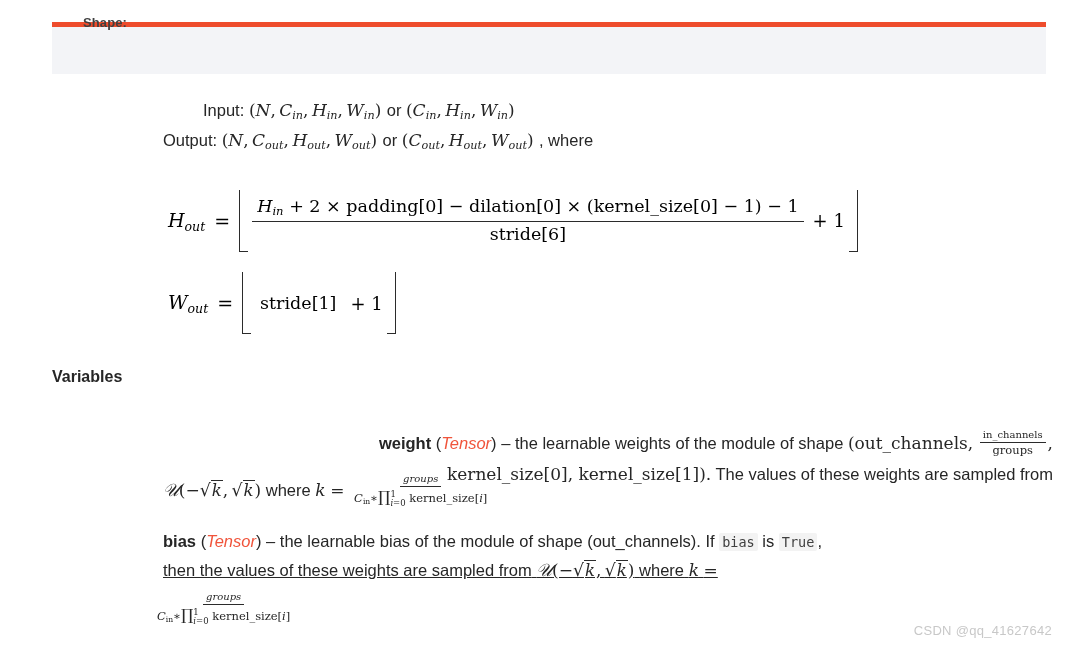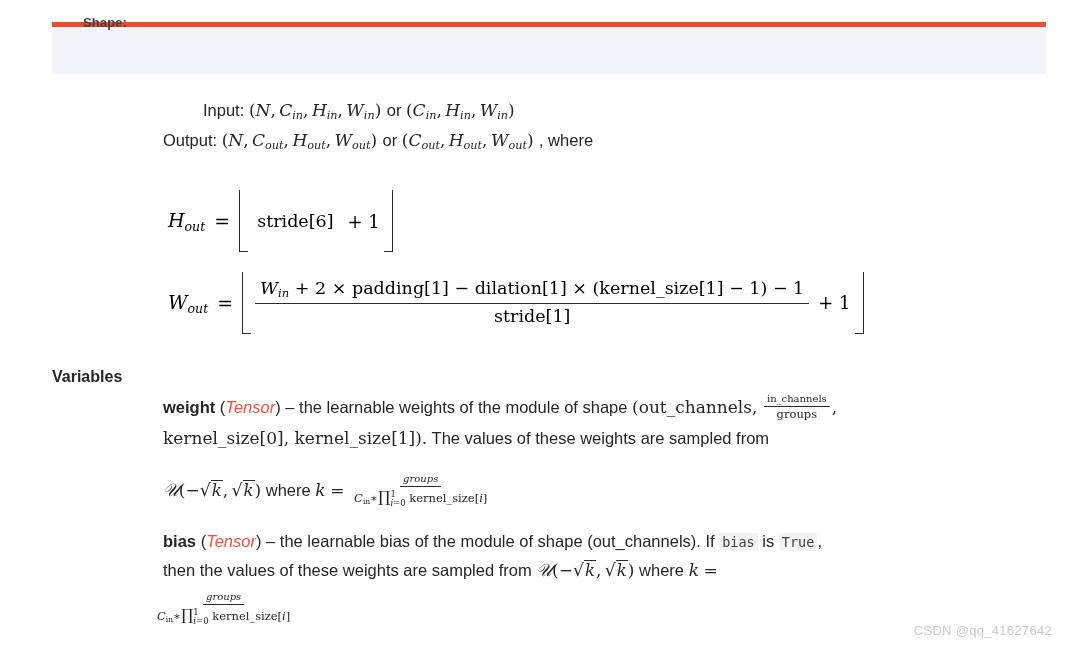--- a/index.html
+++ b/index.html
@@ -150,21 +150,21 @@
   }
 
   .var-block {
     position: absolute;
     left: 163px;
     width: 890px;
     font-size: 16.5px;
     line-height: 31px;
     color: #262626;
   }
-  #var-weight { top: 392px; }
+  #var-weight { top: 428px; text-align: right; }
   #var-bias   { top: 526px; }
 
   .var-name { font-weight: bold; }
   .tensor-type {
     color: #f0543b;
     font-style: italic;
   }
   .code-inline {
     font-family: "DejaVu Sans Mono", "Liberation Mono", monospace;
     font-size: 13.5px;
@@ -225,21 +225,21 @@
   }
 
   
   .abs-line {
     position: absolute;
     white-space: nowrap;
     font-size: 16.5px;
     color: #262626;
   }
   #line-weight-sample { left: 163px; top: 474px; }
-  #line-bias-sample   { left: 163px; top: 560px; }
+  #line-bias-sample   { left: 163px; top: 560px; text-decoration: underline; }
   #frac-bias-tail     { left: 152px; top: 592px; }
 
   
   .watermark {
     position: absolute;
     right: 24px;
     bottom: 12px;
     font-size: 13px;
     color: #c8c8c8;
     letter-spacing: .3px;
@@ -274,36 +274,36 @@
   </span><span>, where</span>
 </div>
 
 <div class="display-eq" id="eq-hout">
   <span class="eq-lhs">H<span class="sub">out</span></span>
   <span class="eq-eq">=</span>
   <span class="floor">
     <span class="floor-l"></span>
     <span class="floor-body">
       <span class="frac">
+        <span class="num"><span class="mathv">H</span><span class="sub">in</span> <span class="mathr">+ 2 × padding[0] − dilation[0] × (kernel_size[0] − 1) − 1</span></span>
         <span class="den"><span class="mathr">stride[6]</span></span>
       </span>
       <span class="plus-one">+ 1</span>
     </span>
     <span class="floor-r"></span>
   </span>
 </div>
 
 <div class="display-eq" id="eq-wout">
   <span class="eq-lhs">W<span class="sub">out</span></span>
   <span class="eq-eq">=</span>
   <span class="floor">
     <span class="floor-l"></span>
     <span class="floor-body">
       <span class="frac">
-        <span class="num"><span class="mathv">W</span><span class="sub">in</span> <span class="mathr">+ 2 × padding[1] − dilation[1] × (kernel_size[1] − 1) − 1</span></span>
         <span class="den"><span class="mathr">stride[1]</span></span>
       </span>
       <span class="plus-one">+ 1</span>
     </span>
     <span class="floor-r"></span>
   </span>
 </div>
 
 <div class="variables-heading">Variables</div>
 

